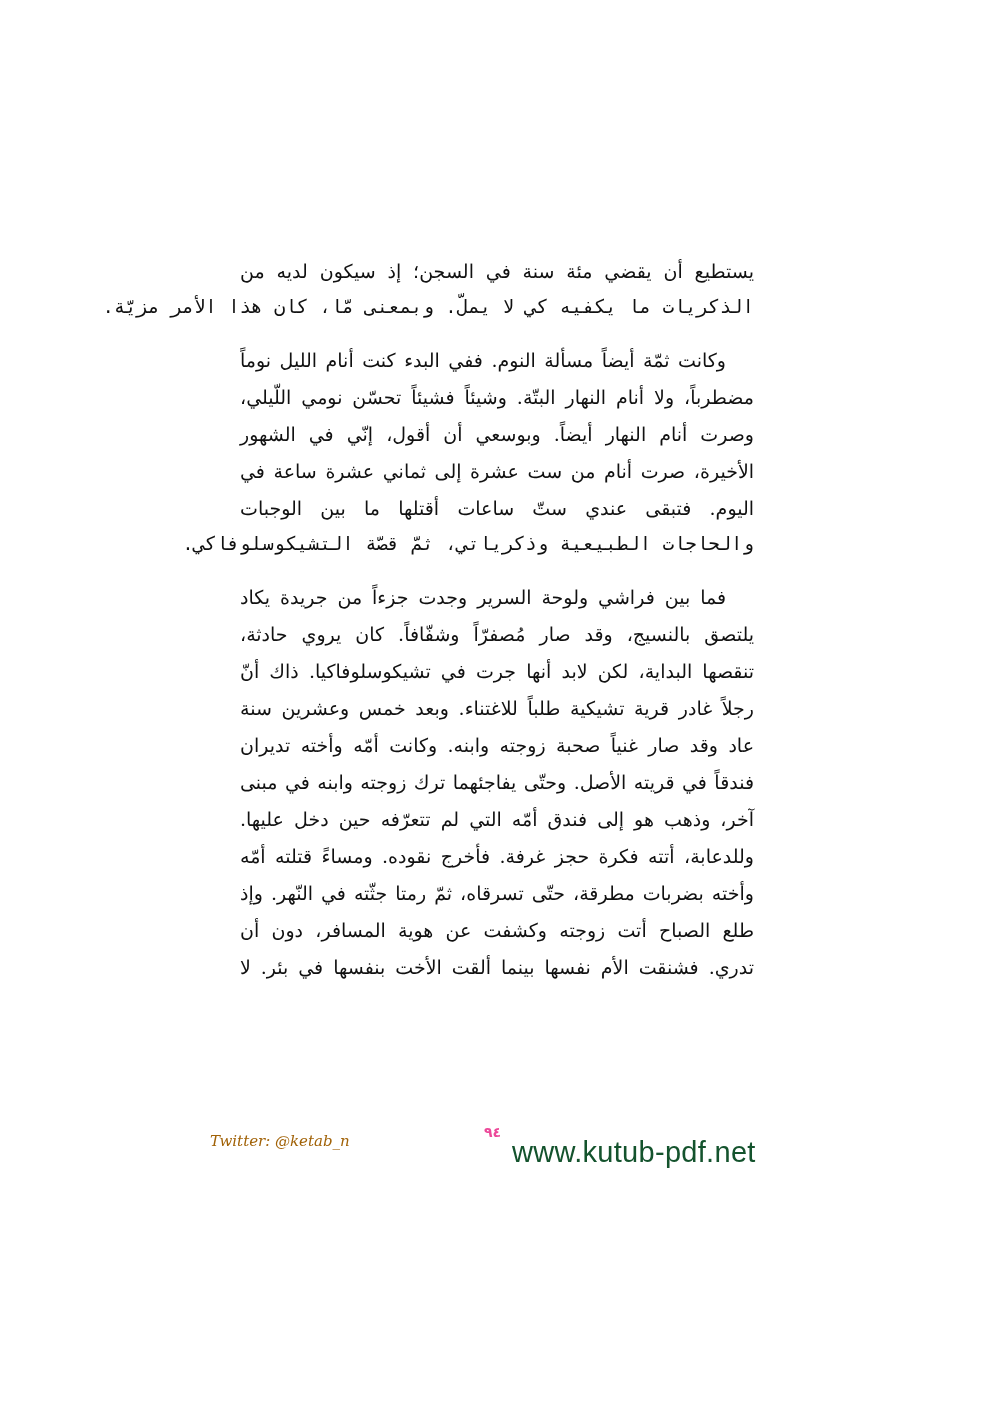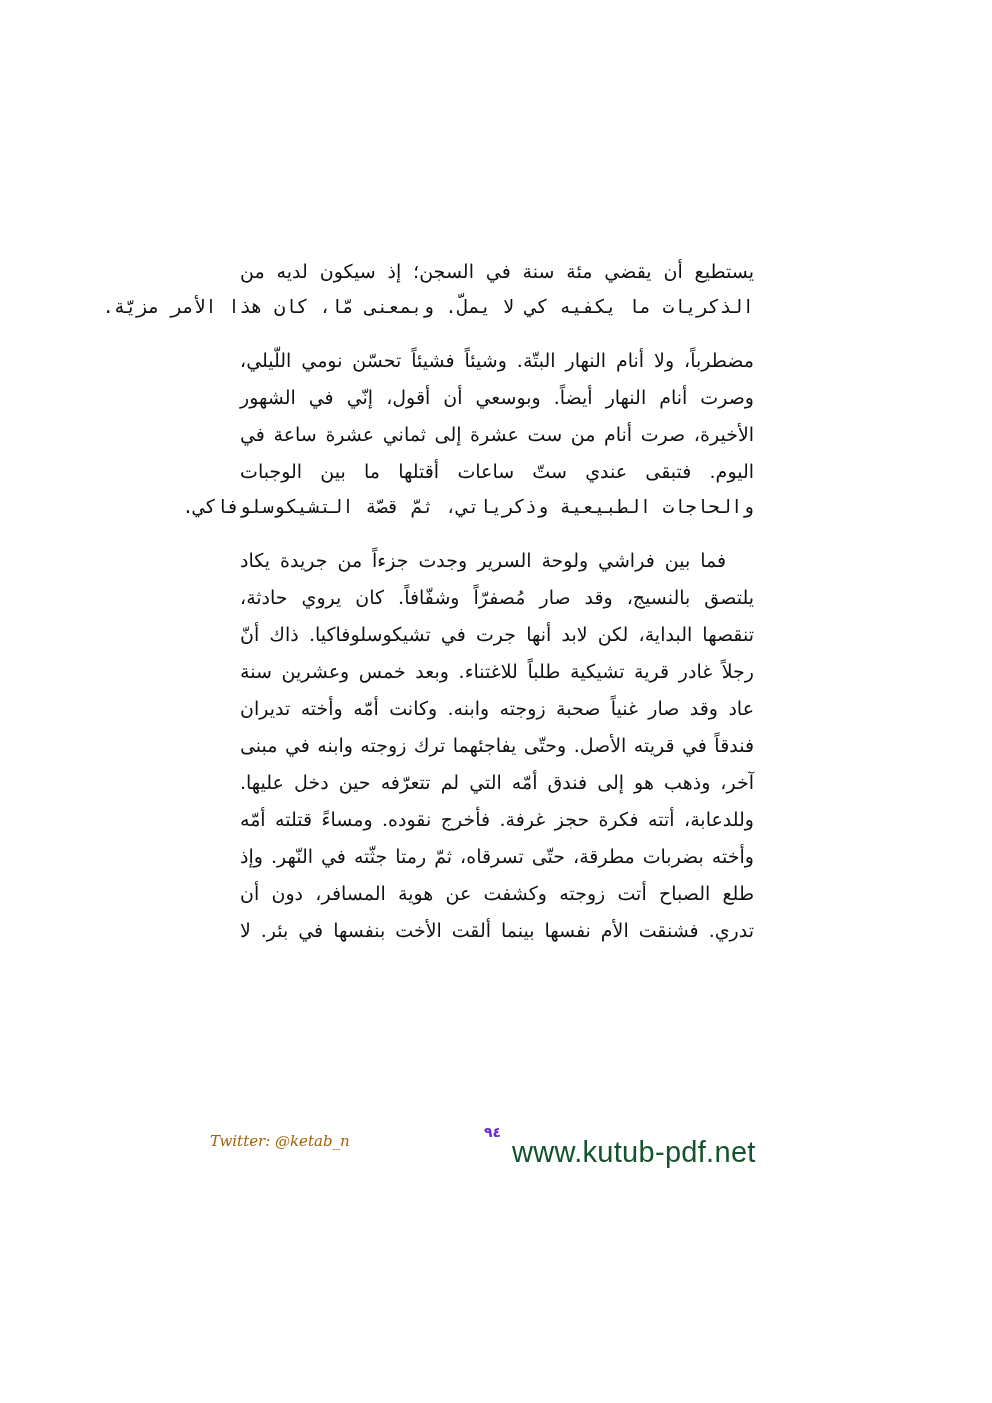--- a/index.html
+++ b/index.html
@@ -56,21 +56,21 @@
       font-size: 15px;
       color: #a16207;
     }
     .footer-page {
       position: absolute;
       left: 484px;
       top: 1124px;
       font-family: "DejaVu Sans", sans-serif;
       font-size: 14px;
       font-weight: bold;
-      color: #6d28d9;
+      color: #ec4899;
     }
     .footer-site {
       position: absolute;
       left: 512px;
       top: 1136px;
       font-family: "Liberation Sans", sans-serif;
       font-size: 29px;
       color: #14532d;
       letter-spacing: 0.3px;
     }
@@ -81,20 +81,21 @@
 <div class="page">
   <div class="text-block">
 
     <div>
       <span class="line">يستطيع أن يقضي مئة سنة في السجن؛ إذ سيكون لديه من</span>
       <span class="line last">الذكريات ما يكفيه كي لا يملّ. وبمعنى مّا، كان هذا الأمر مزيّة.</span>
     </div>
     <div class="para-gap"></div>
 
     <div>
+      <span class="line indent">وكانت ثمّة أيضاً مسألة النوم. ففي البدء كنت أنام الليل نوماً</span>
       <span class="line">مضطرباً، ولا أنام النهار البتّة. وشيئاً فشيئاً تحسّن نومي اللّيلي،</span>
       <span class="line">وصرت أنام النهار أيضاً. وبوسعي أن أقول، إنّي في الشهور</span>
       <span class="line">الأخيرة، صرت أنام من ست عشرة إلى ثماني عشرة ساعة في</span>
       <span class="line">اليوم. فتبقى عندي ستّ ساعات أقتلها ما بين الوجبات</span>
       <span class="line last">والحاجات الطبيعية وذكرياتي، ثمّ قصّة التشيكوسلوفاكي.</span>
     </div>
     <div class="para-gap"></div>
 
     <div>
       <span class="line indent">فما بين فراشي ولوحة السرير وجدت جزءاً من جريدة يكاد</span>

